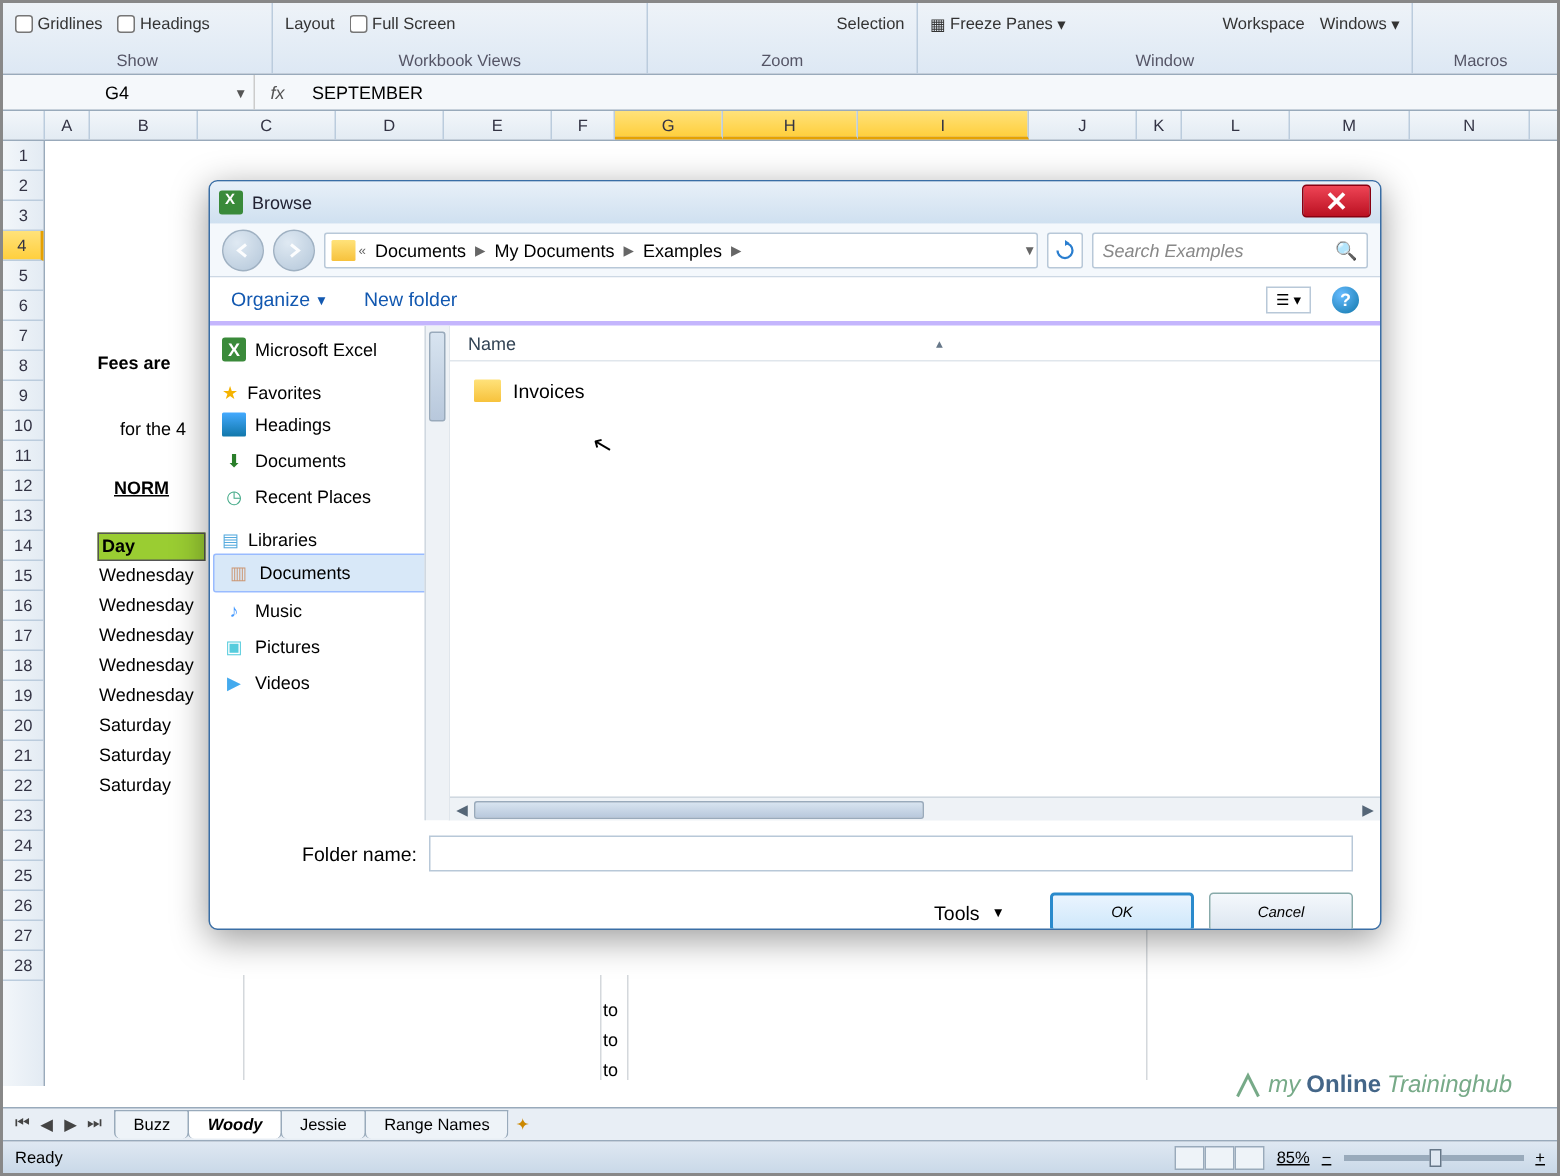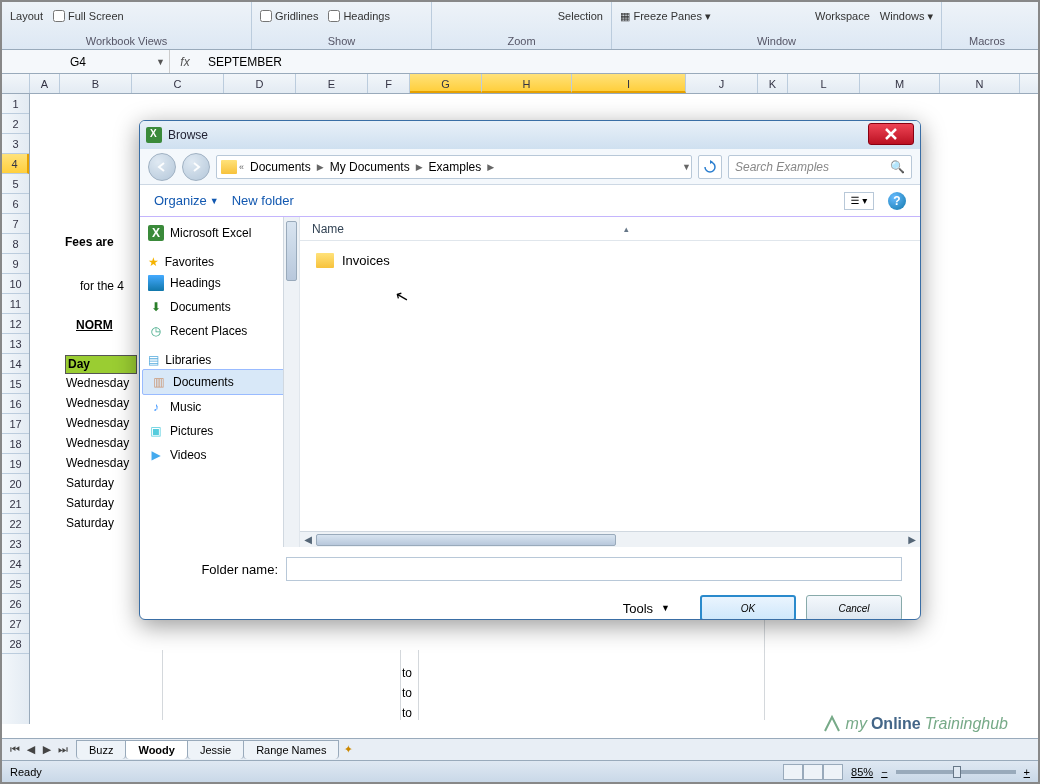--- a/index.html
+++ b/index.html
@@ -37,21 +37,21 @@
 .cell-text { position: absolute; font-size: 12px; white-space: nowrap; }
 .cell-text.bold { font-weight: bold; }
 .cell-text.und { text-decoration: underline; }
 .day-header { position: absolute; left: 35px; top: 261px; width: 72px; height: 19px; background: #9acd32; border: 1px solid #555; font-size: 12px; font-weight: bold; padding-left: 2px; line-height: 17px; }
 
 
 .sheet-tabs { position: absolute; bottom: 22px; left: 0; right: 0; height: 22px; background: #e8eef5; border-top: 1px solid #9ab; display: flex; align-items: center; font-size: 11px; }
 .tab-nav { display: flex; gap: 2px; padding: 0 6px; }
 .tab-nav span { width: 14px; text-align: center; color: #444; cursor: pointer; }
 .tab { padding: 3px 12px; background: #eef3f8; border: 1px solid #9ab; border-bottom: none; border-radius: 0 0 4px 4px; margin-right: -1px; cursor: pointer; }
-.tab.active { background: #fff; font-weight: bold; }
+.tab.active { background: #fff; font-weight: bold; font-style: italic; }
 .tab-ins { width: 20px; text-align: center; color: #c80; cursor: pointer; }
 
 
 .status-bar { position: absolute; bottom: 0; left: 0; right: 0; height: 22px; background: linear-gradient(#dfe8f2,#c9d8e8); border-top: 1px solid #9ab; display: flex; align-items: center; font-size: 11px; padding: 0 8px; justify-content: space-between; }
 .status-right { display: flex; align-items: center; gap: 8px; text-decoration: underline; }
 .view-btns { display: flex; }
 .view-btns span { width: 20px; height: 16px; border: 1px solid #9ab; background: #eef3f8; }
 .zoom-slider { width: 120px; height: 4px; background: #9ab; position: relative; }
 .zoom-slider .thumb { position: absolute; left: 48%; top: -4px; width: 8px; height: 12px; background: #dfe8f2; border: 1px solid #678; }
 
@@ -71,21 +71,21 @@
 .nav-arrow { width: 28px; height: 28px; border-radius: 50%; background: radial-gradient(circle at 35% 30%, #cfe4f8, #8ab4dd); border: 1px solid #6e94bb; display: flex; align-items: center; justify-content: center; }
 .nav-arrow.disabled { filter: grayscale(.4) opacity(.7); }
 .breadcrumb { flex: 1; height: 24px; border: 1px solid #b8c8d8; background: #fff; display: flex; align-items: center; font-size: 12px; padding-left: 4px; gap: 2px; border-radius: 2px; }
 .breadcrumb .folder-ico { width: 16px; height: 14px; background: linear-gradient(#ffe27a,#f7c23c); border-radius: 1px; }
 .breadcrumb .seg { padding: 0 4px; cursor: pointer; }
 .breadcrumb .chev { color: #666; font-size: 9px; }
 .refresh-btn { width: 24px; height: 24px; border: 1px solid #b8c8d8; background: #fff; display: flex; align-items: center; justify-content: center; border-radius: 2px; }
 .search-box { width: 184px; height: 24px; border: 1px solid #b8c8d8; background: #fff; display: flex; align-items: center; padding: 0 6px; border-radius: 2px; font-size: 12px; color: #888; font-style: italic; position: relative; }
 .search-box .mag { position: absolute; right: 6px; color: #567; font-style: normal; }
 
-.dlg-toolbar { height: 32px; display: flex; align-items: center; padding: 0 14px; gap: 13px; font-size: 13px; background: #fff; border-bottom: 1px solid #c4b5fd; }
+.dlg-toolbar { height: 32px; display: flex; align-items: center; padding: 0 14px; gap: 24px; font-size: 13px; background: #fff; border-bottom: 3px solid #c4b5fd; }
 .dlg-toolbar .link { color: #1258b0; cursor: pointer; display: flex; align-items: center; gap: 3px; }
 .dlg-toolbar .right { margin-left: auto; display: flex; gap: 14px; align-items: center; }
 .view-toggle { width: 30px; height: 18px; border: 1px solid #b8c8d8; display: flex; align-items: center; justify-content: center; }
 .help-btn { width: 18px; height: 18px; border-radius: 50%; background: radial-gradient(circle at 35% 30%, #6bf, #17a); color: #fff; font-weight: bold; text-align: center; line-height: 18px; font-size: 12px; }
 
 .dlg-body { display: flex; height: 330px; }
 .dlg-sidebar { width: 160px; border-right: 1px solid #e0e6ec; overflow-y: auto; position: relative; padding: 4px 0; }
 .sb-scrollbar { position: absolute; right: 0; top: 0; bottom: 0; width: 16px; background: #eef2f6; border-left: 1px solid #d0d8e0; }
 .sb-scrollbar .thumb { position: absolute; left: 2px; right: 2px; top: 4px; height: 60px; background: linear-gradient(#d8e4f0,#b8c8dc); border: 1px solid #9ab; border-radius: 2px; }
 .sb-item { display: flex; align-items: center; gap: 6px; padding: 4px 8px; font-size: 12px; cursor: pointer; }
@@ -121,44 +121,44 @@
 .folder-row input { flex: 1; height: 24px; border: 1px solid #b8c8d8; padding: 0 4px; }
 .btn-row { display: flex; justify-content: flex-end; align-items: center; gap: 10px; font-size: 13px; }
 .tools-dd { display: flex; align-items: center; gap: 8px; margin-right: 20px; cursor: pointer; }
 .dlg-btn { width: 96px; height: 26px; border: 1px solid #8aa; border-radius: 3px; background: linear-gradient(#f4f8fc,#dce6f0); cursor: pointer; font-size: 10px; font-style: italic; }
 .dlg-btn.primary { border: 2px solid #2a8acc; background: linear-gradient(#eaf4fe,#cfe8fb); }
 </style>
 </head>
 <body>
 
 <div class="ribbon-strip">
-  <div class="rib-group" style="width:250px">
-    <div class="controls">
-      <span class="rib-btn">
-          <span>Layout</span>
-        </span>
-      <span class="rib-chk">
-          <input type="checkbox" style="">
-          <span>Full Screen</span>
-        </span>
-    </div>
-    <div class="grp-label">Workbook Views</div>
-  </div>
   <div class="rib-group" style="width:180px">
     <div class="controls">
       <span class="rib-chk">
           <input type="checkbox" style="">
           <span>Gridlines</span>
         </span>
       <span class="rib-chk">
           <input type="checkbox" style="">
           <span>Headings</span>
         </span>
     </div>
     <div class="grp-label">Show</div>
+  </div>
+  <div class="rib-group" style="width:250px">
+    <div class="controls">
+      <span class="rib-btn">
+          <span>Layout</span>
+        </span>
+      <span class="rib-chk">
+          <input type="checkbox" style="">
+          <span>Full Screen</span>
+        </span>
+    </div>
+    <div class="grp-label">Workbook Views</div>
   </div>
   <div class="rib-group" style="width:180px">
     <div class="controls" style="justify-content:flex-end">
         <span>Selection</span>
       </div>
     <div class="grp-label">Zoom</div>
   </div>
   <div class="rib-group" style="width:330px">
     <div class="controls">
       <span class="rib-btn">▦ <span>Freeze Panes</span> ▾</span>

